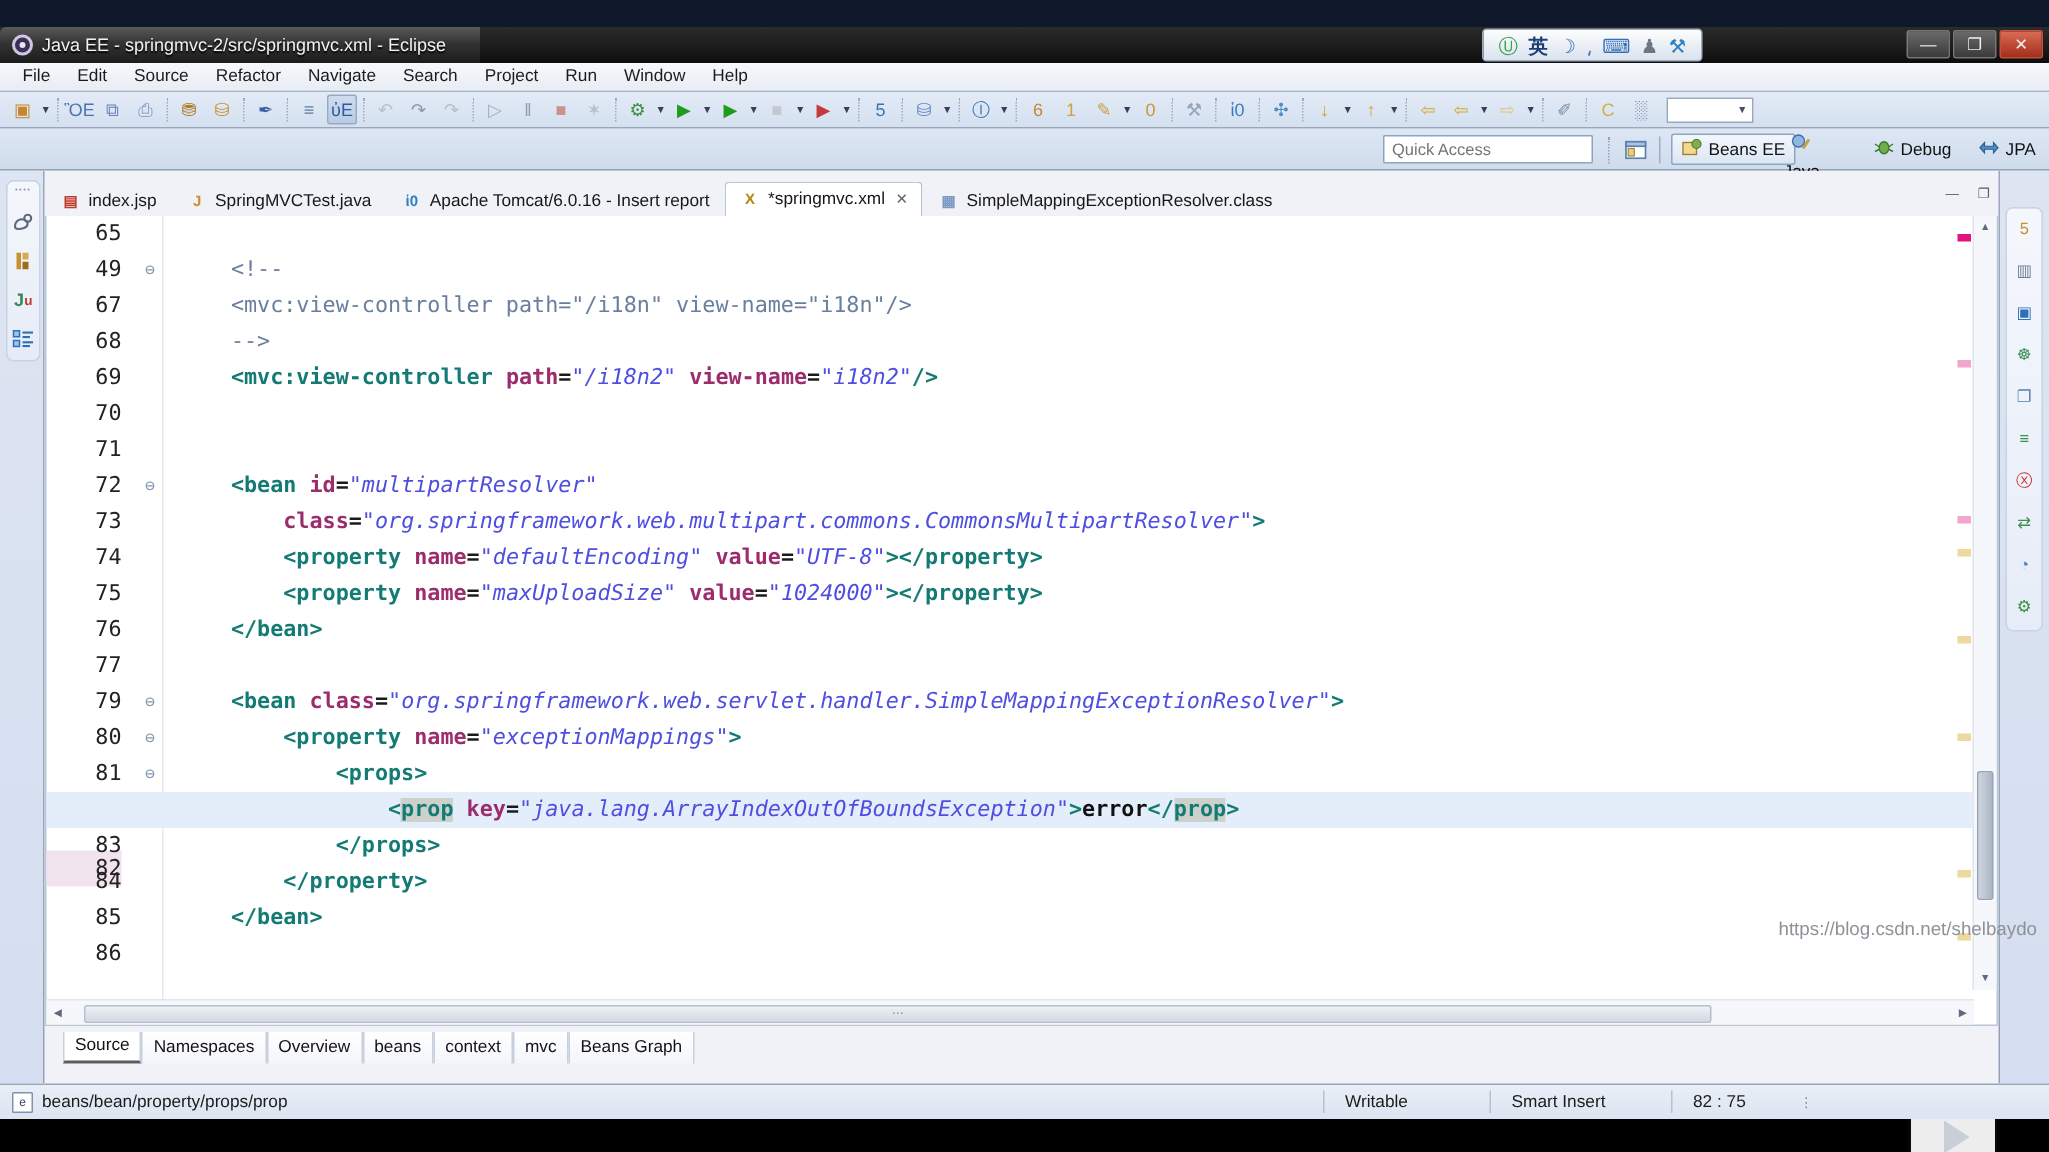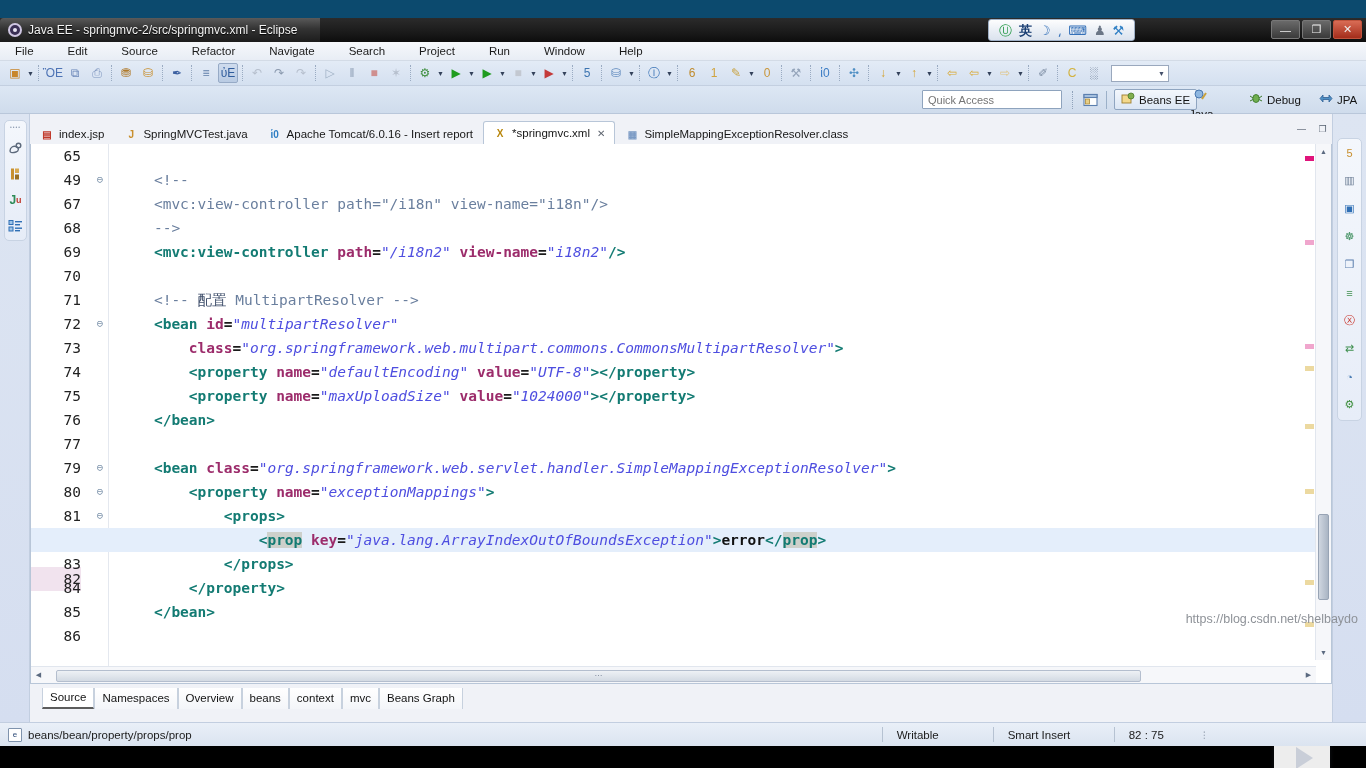--- a/index.html
+++ b/index.html
@@ -5,21 +5,21 @@
   * { box-sizing: border-box; margin: 0; padding: 0; }
   html, body {
     width: 1366px; height: 768px;
     background: #000;
     font-family: "Liberation Sans", sans-serif;
     overflow: hidden;
   }
   #app {
     position: relative;
     width: 1366px; height: 632px;
-    background: #0c4a6e;
+    background: #0f172a;
   }
 
   
   .titlebar {
     position: absolute; left: 0; top: 18px; width: 1366px; height: 24px;
     background: linear-gradient(180deg,#2b2b2b 0%, #1a1a1a 60%, #0d0d0d 100%);
     display: flex; align-items: center;
   }
   .titlebar-left {
     display: flex; align-items: center; gap: 6px;
@@ -62,21 +62,21 @@
     border: 1px solid #777; color: #eee; font-size: 11px;
     display:flex; align-items:center; justify-content:center;
   }
   .wc.close { background: linear-gradient(180deg,#d96c55,#a42d1b); border-color:#c0533c; }
 
   
   .menubar {
     position: absolute; left: 0; top: 42px; width: 1366px; height: 19px;
     background: linear-gradient(180deg,#f6f8fb,#e8edf5);
     border-bottom: 1px solid #d3dbe6;
-    display: flex; align-items: center; padding-left: 6px; gap: 16px;
+    display: flex; align-items: center; padding-left: 6px; gap: 0px;
   }
   .menu-item {
     font-size: 11.5px; color: #1b1b1b; padding: 2px 9px; cursor: default;
     white-space: nowrap;
   }
 
   
   .toolbar {
     position: absolute; left: 0; top: 61px; width: 1366px; height: 25px;
     background: linear-gradient(180deg,#e3ebf6 0%, #d4e0f0 100%);
@@ -554,21 +554,21 @@
 
     <div class="codepanel">
       <div class="folding"></div>
       <div class="code-scroll" id="codescroll">
           <div class="code-line"><span class="lnum">65</span><span class="ctext"></span></div>
           <div class="code-line"><span class="lnum">49</span><span class="fold">⊖</span><span class="ctext"><span class="t-cmt">    &lt;!--</span></span></div>
           <div class="code-line"><span class="lnum">67</span><span class="ctext"><span class="t-cmt">    &lt;mvc:view-controller path="/i18n" view-name="i18n"/&gt;</span></span></div>
           <div class="code-line"><span class="lnum">68</span><span class="ctext"><span class="t-cmt">    --&gt;</span></span></div>
           <div class="code-line"><span class="lnum">69</span><span class="ctext"><span class="t-tag">    &lt;mvc:view-controller </span><span class="t-attr">path</span><span class="t-eq">=</span><span class="t-val">"/i18n2"</span><span class="t-tag"> </span><span class="t-attr">view-name</span><span class="t-eq">=</span><span class="t-val">"i18n2"</span><span class="t-tag">/&gt;</span></span></div>
           <div class="code-line"><span class="lnum">70</span><span class="ctext"></span></div>
-          <div class="code-line"><span class="lnum">71</span><span class="ctext"><span class="t-cmt">    &lt;!-- </span><span class="t-cmtcn">配置</span><span class="t-cmt"> MultipartResolver --&gt;</span></span></div>
+          <div class="code-line"><span class="lnum">71</span></div>
           <div class="code-line"><span class="lnum">72</span><span class="fold">⊖</span><span class="ctext"><span class="t-tag">    &lt;bean </span><span class="t-attr">id</span><span class="t-eq">=</span><span class="t-val">"multipartResolver"</span></span></div>
           <div class="code-line"><span class="lnum">73</span><span class="ctext"><span class="t-attr">        class</span><span class="t-eq">=</span><span class="t-val">"org.springframework.web.multipart.commons.CommonsMultipartResolver"</span><span class="t-tag">&gt;</span></span></div>
           <div class="code-line"><span class="lnum">74</span><span class="ctext"><span class="t-tag">        &lt;property </span><span class="t-attr">name</span><span class="t-eq">=</span><span class="t-val">"defaultEncoding"</span><span class="t-tag"> </span><span class="t-attr">value</span><span class="t-eq">=</span><span class="t-val">"UTF-8"</span><span class="t-tag">&gt;&lt;/property&gt;</span></span></div>
           <div class="code-line"><span class="lnum">75</span><span class="ctext"><span class="t-tag">        &lt;property </span><span class="t-attr">name</span><span class="t-eq">=</span><span class="t-val">"maxUploadSize"</span><span class="t-tag"> </span><span class="t-attr">value</span><span class="t-eq">=</span><span class="t-val">"1024000"</span><span class="t-tag">&gt;&lt;/property&gt;</span></span></div>
           <div class="code-line"><span class="lnum">76</span><span class="ctext"><span class="t-tag">    &lt;/bean&gt;</span></span></div>
           <div class="code-line"><span class="lnum">77</span><span class="ctext"></span></div>
           <div class="code-line"><span class="lnum">79</span><span class="fold">⊖</span><span class="ctext"><span class="t-tag">    &lt;bean </span><span class="t-attr">class</span><span class="t-eq">=</span><span class="t-val">"org.springframework.web.servlet.handler.SimpleMappingExceptionResolver"</span><span class="t-tag">&gt;</span></span></div>
           <div class="code-line"><span class="lnum">80</span><span class="fold">⊖</span><span class="ctext"><span class="t-tag">        &lt;property </span><span class="t-attr">name</span><span class="t-eq">=</span><span class="t-val">"exceptionMappings"</span><span class="t-tag">&gt;</span></span></div>
           <div class="code-line"><span class="lnum">81</span><span class="fold">⊖</span><span class="ctext"><span class="t-tag">            &lt;props&gt;</span></span></div>
           <div class="code-line hl"><span class="lnum">82</span><span class="ctext"><span class="t-tag">                &lt;</span><span class="t-tag t-sel">prop</span><span class="t-tag"> </span><span class="t-attr">key</span><span class="t-eq">=</span><span class="t-val">"java.lang.ArrayIndexOutOfBoundsException"</span><span class="t-tag">&gt;</span><span class="t-txt">error</span><span class="t-tag">&lt;/</span><span class="t-tag t-sel">prop</span><span class="t-tag">&gt;</span></span></div>

